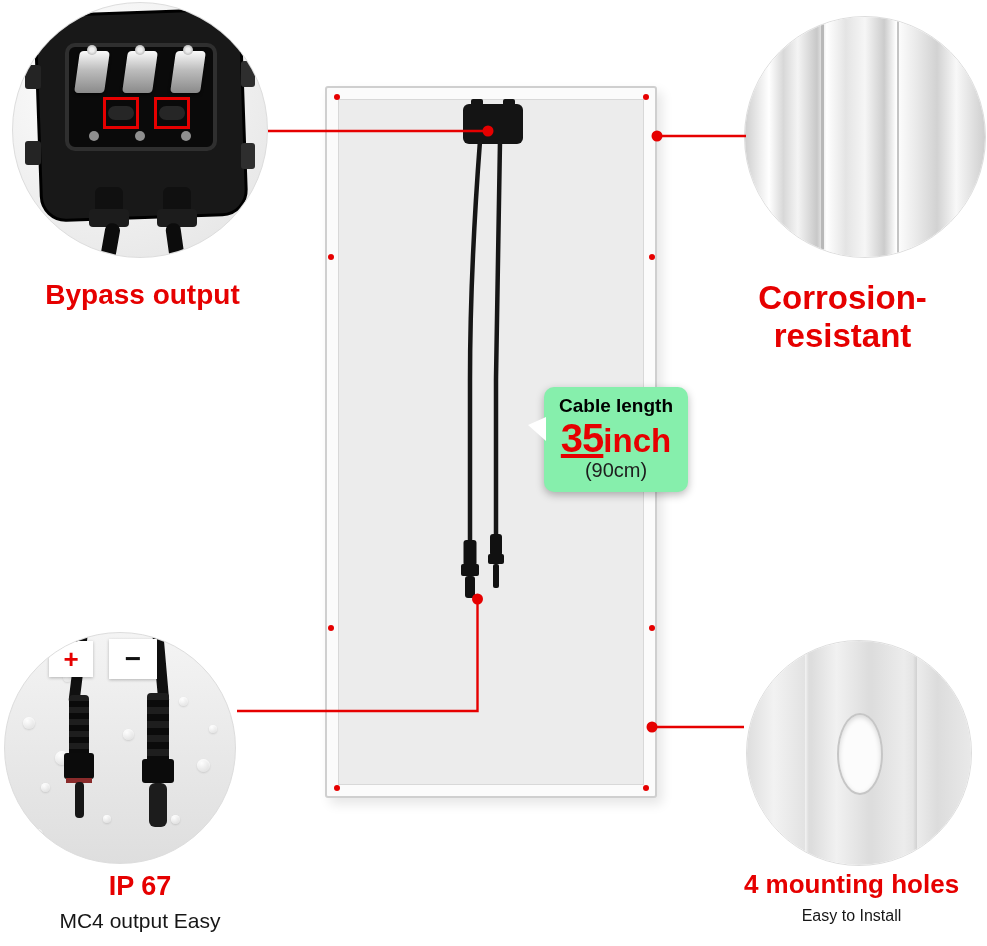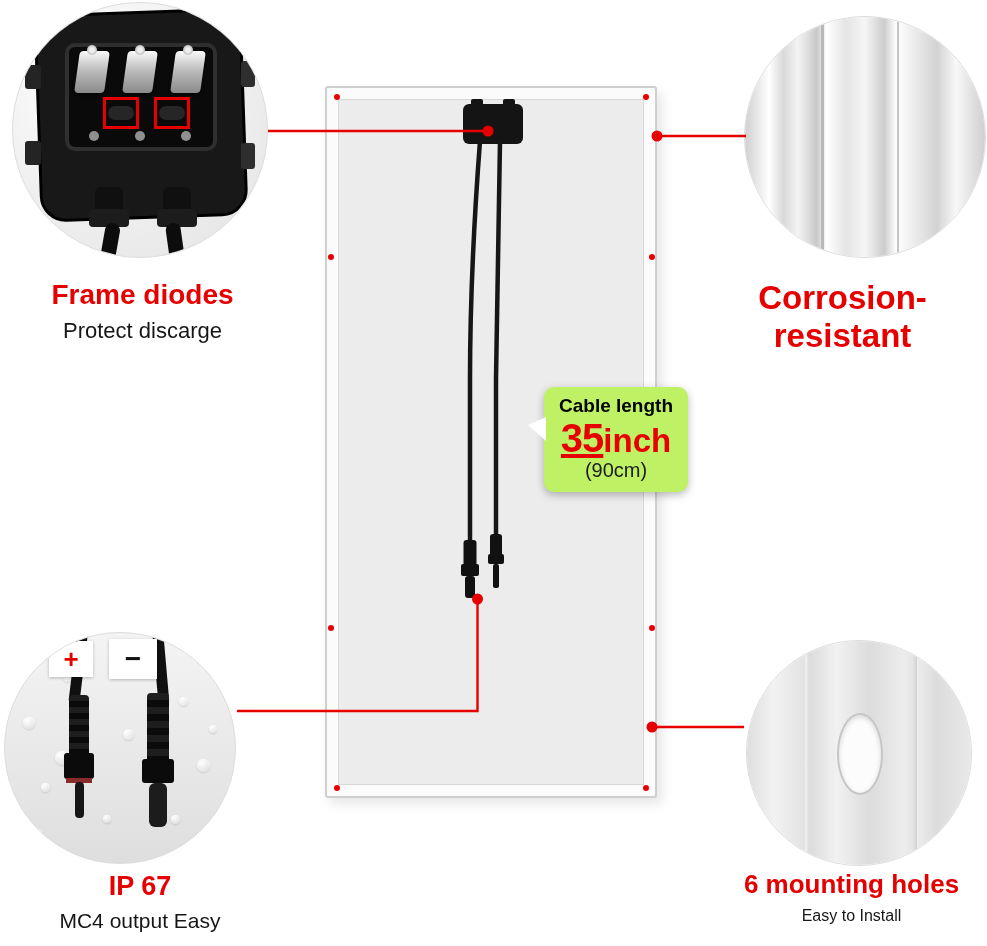--- a/index.html
+++ b/index.html
@@ -93,21 +93,21 @@
   
   .cap { position:absolute; text-align:center; }
   .cap-title { font-weight:bold; color:var(--red); }
   .cap-sub   { color:#161616; margin-top:7px; }
   .cap-bypass    { left:0;    top:279px; width:285px; } .cap-bypass .cap-title{font-size:28px;}   .cap-bypass .cap-sub{font-size:22px;}
   .cap-corrosion { left:698px;top:279px; width:289px; } .cap-corrosion .cap-title{font-size:33px;} .cap-corrosion .cap-sub{font-size:22px;}
   .cap-ip        { left:0;    top:871px; width:280px; } .cap-ip .cap-title{font-size:27px;}        .cap-ip .cap-sub{font-size:21px;}
   .cap-mounting  { left:716px;top:869px; width:271px; } .cap-mounting .cap-title{font-size:26px;}  .cap-mounting .cap-sub{font-size:16px;}
 
   
-  .bubble { position:absolute; left:544px; top:387px; width:144px; padding:8px 4px 10px; background:#bef264;
+  .bubble { position:absolute; left:544px; top:387px; width:144px; padding:8px 4px 10px; background:#86efac;
             border-radius:10px; box-shadow:0 3px 9px rgba(0,0,0,.28); text-align:center; }
   .bubble-tail { position:absolute; left:-16px; top:30px; width:0; height:0;
                  border-top:8px solid transparent; border-bottom:16px solid transparent; border-right:18px solid #fff; }
   .bubble-label { font-size:19px; font-weight:bold; color:#000; }
   .bubble-value { color:var(--red); font-weight:bold; line-height:1.05; }
   .bubble-value .bv { font-size:40px; letter-spacing:-1px;text-decoration:underline; }
   .bubble-value .bu { font-size:33px; }
   .bubble-metric { font-size:20px; color:#1d1d1d; }
 </style>
 </head>
@@ -228,28 +228,27 @@
   <div class="bubble">
     <div class="bubble-tail"></div>
     <div class="bubble-label">Cable length</div>
     <div class="bubble-value">
       <span class="bv">35</span><span class="bu">inch</span>
     </div>
     <div class="bubble-metric">(90cm)</div>
   </div>
 
   <div class="cap cap-bypass">
-    <div class="cap-title">Frame diodes</div>
-    <div class="cap-sub">Protect discarge</div>
+    <div class="cap-title">Bypass output</div>
   </div>
   <div class="cap cap-corrosion">
     <div class="cap-title">Corrosion-resistant</div>
   </div>
   <div class="cap cap-ip">
     <div class="cap-title">IP 67</div>
     <div class="cap-sub">MC4 output Easy</div>
   </div>
   <div class="cap cap-mounting">
-    <div class="cap-title">6 mounting holes</div>
+    <div class="cap-title">4 mounting holes</div>
     <div class="cap-sub">Easy to Install</div>
   </div>
 
 </div>
 
 </body></html>

